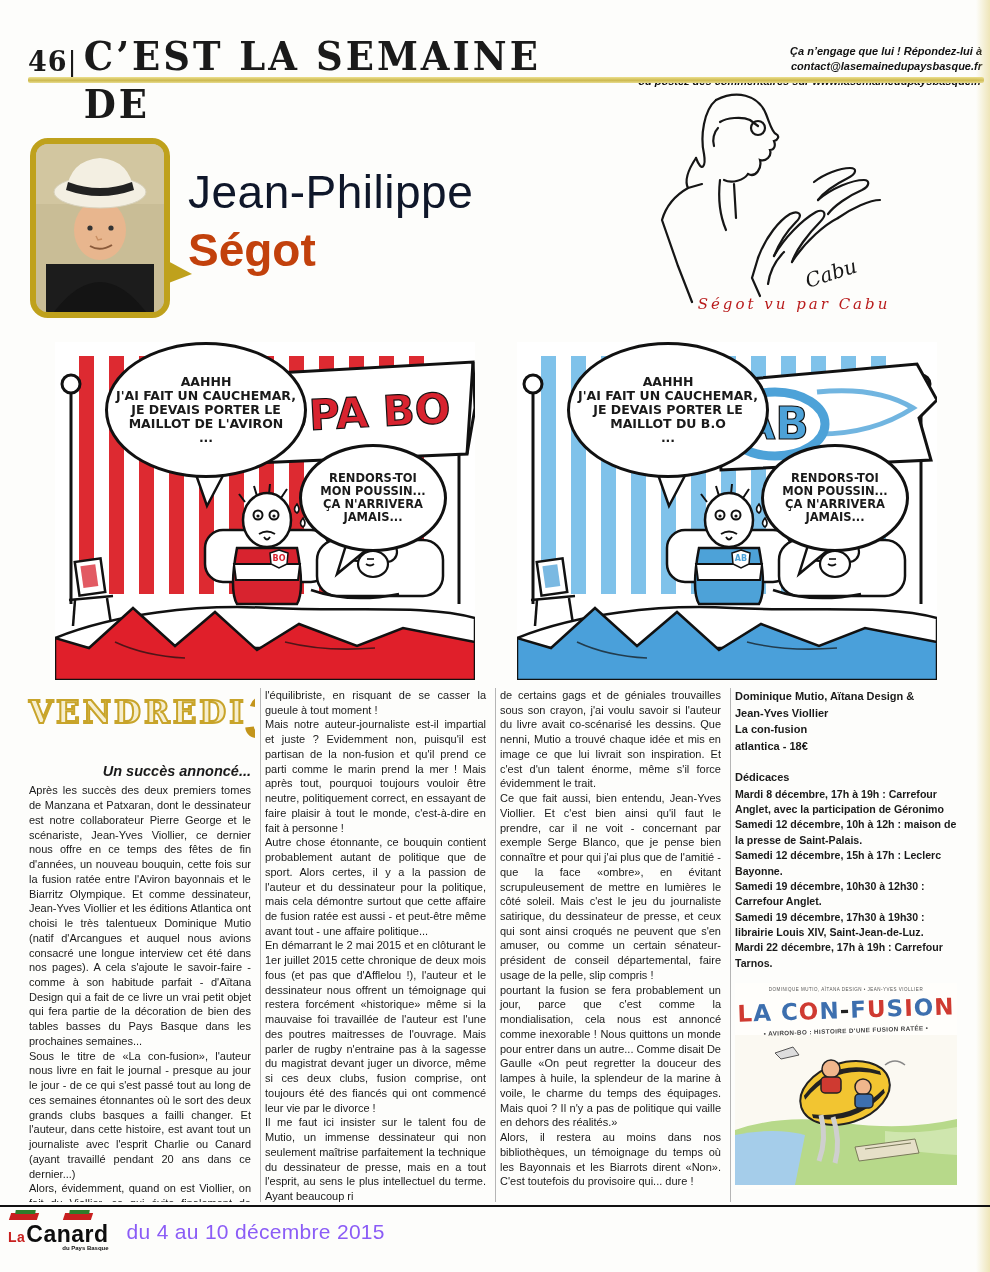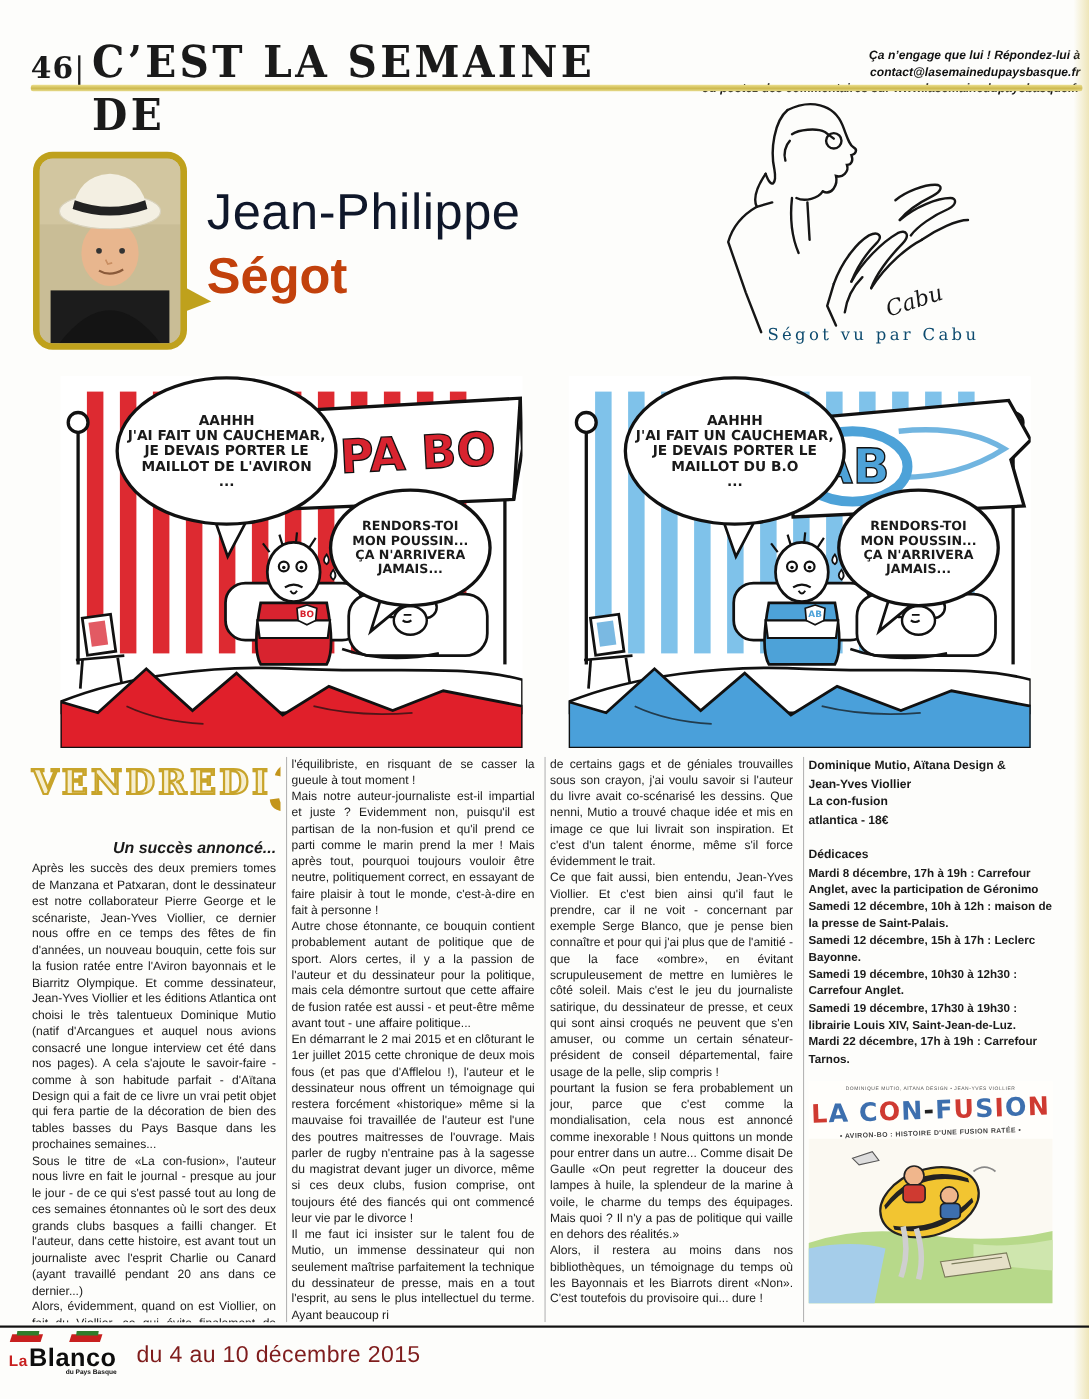--- a/index.html
+++ b/index.html
@@ -22,21 +22,21 @@
   .photo-wrap{position:absolute;left:30px;top:138px;width:128px;height:168px;
     border:6px solid #bfa11c;border-radius:18px;background:#cdc19b;overflow:hidden;}
   .photo-pointer{position:absolute;left:166px;top:260px;width:0;height:0;
     border-top:14px solid transparent;border-bottom:10px solid transparent;border-left:26px solid #bfa11c;}
   .person-name{position:absolute;left:188px;top:168px;line-height:1.05;}
   .first-name{font-size:46px;font-weight:400;letter-spacing:.5px;color:#0f172a;}
   .last-name{font-size:46px;font-weight:700;color:#c2410c;margin-top:10px;}
   
   .sketch-wrap{position:absolute;left:608px;top:88px;width:372px;height:235px;}
   .sketch-caption{position:absolute;left:608px;top:295px;width:372px;text-align:center;
-    font-family:"DejaVu Serif",serif;font-size:15px;letter-spacing:3px;color:#0c4a6e;}
+    font-family:"DejaVu Serif",serif;font-size:15px;letter-spacing:3px;color:#b91c1c;font-style:italic;}
   
   .cartoon-row{position:absolute;top:342px;left:55px;width:880px;display:flex;gap:42px;}
   .cartoon{position:relative;width:420px;height:338px;background:#fff;}
   .bubble{position:absolute;background:#fff;border:3px solid #111;border-radius:50%;
     display:flex;flex-direction:column;justify-content:center;align-items:center;
     text-align:center;font-weight:700;font-size:12.5px;line-height:1.12;z-index:3;
     font-family:"DejaVu Sans",sans-serif;}
   .bubble .bl{white-space:nowrap;text-align:right;}
   .bubble1{left:50px;top:0px;width:196px;height:130px;}
   .bubble2{left:244px;top:102px;width:142px;height:102px;font-size:11.5px;}
@@ -64,21 +64,21 @@
   
   .footer-rule{position:absolute;top:1205px;left:0px;right:0px;height:2px;background:#111;}
   .footer{position:absolute;top:1213px;left:8px;display:flex;align-items:center;gap:18px;}
   .logo{position:relative;padding-top:8px;}
   .logo-flags{position:absolute;top:0;left:2px;display:flex;gap:26px;}
   .flag{width:28px;height:7px;background:#c8201f;transform:skewX(-18deg);position:relative;}
   .flag:after{content:"";position:absolute;left:4px;top:-3px;width:20px;height:4px;background:#2f7d2b;transform:skewX(10deg);}
   .logo-text{font-size:23px;font-weight:900;letter-spacing:.5px;color:#0d0d0d;}
   .logo-la{color:#c8201f;font-size:14px;font-weight:900;margin-right:1px;}
   .logo-sub{font-size:6px;font-weight:700;text-align:right;margin-top:-3px;color:#111;}
-  .footer-date{font-size:21px;color:#7f1d1d;letter-spacing:.3px;}
+  .footer-date{font-size:21px;color:#8b5cf6;letter-spacing:.3px;}
 </style>
 </head>
 <body>
 
 <div class="header">
   <div class="masthead">
     <span class="pageno"><span>46</span><span class="bar">|</span></span>
     <span class="main-title">C’EST LA SEMAINE DE</span>
   </div>
   <div class="contact">
@@ -356,17 +356,17 @@
   </div>
 </div>
 
 <div class="footer-rule"></div>
 <div class="footer">
   <div class="logo">
     <div class="logo-flags">
         <span class="flag"></span>
         <span class="flag"></span>
       </div>
-    <div class="logo-text"><span class="logo-la">La</span><span>Blanco</span></div>
+    <div class="logo-text"><span class="logo-la">La</span><span>Canard</span></div>
     <div class="logo-sub">du Pays Basque</div>
   </div>
   <div class="footer-date">du 4 au 10 décembre 2015</div>
 </div>
 
 </body></html>

